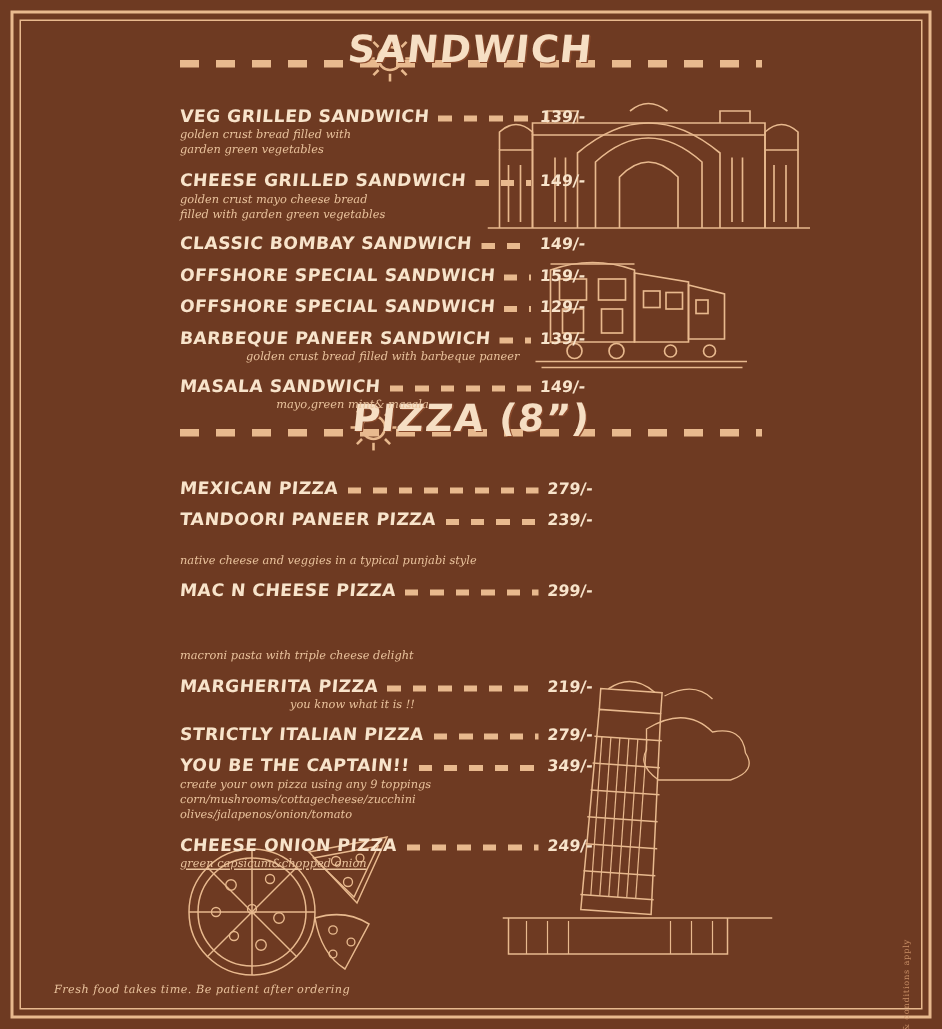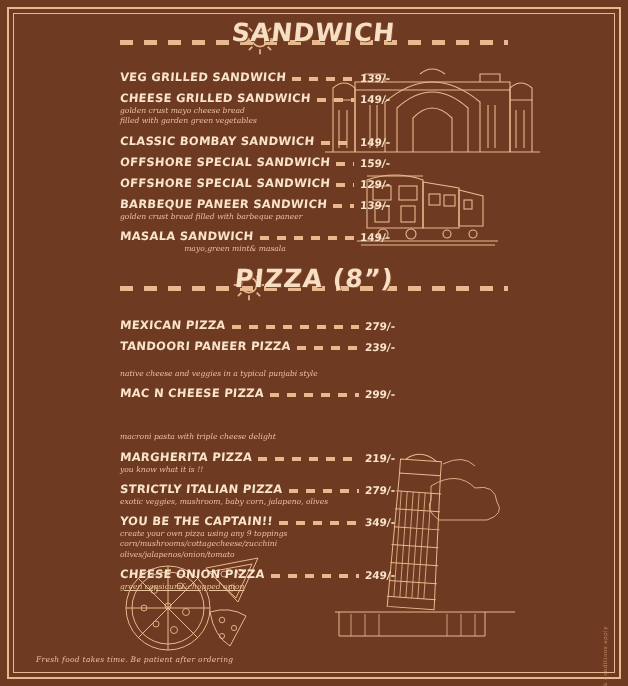--- a/index.html
+++ b/index.html
@@ -195,20 +195,22 @@
   </div>
 
   <div class="menu sandwich-list">
 
     <div class="item">
       <div class="item-row">
         <span class="item-name">VEG GRILLED SANDWICH</span>
         <span class="leader"></span>
         <span class="item-price">139/-</span>
       </div>
+      <div class="item-desc" style="white-space: pre-line;">golden crust bread filled with
+garden green vegetables</div>
     </div>
 
     <div class="item">
       <div class="item-row">
         <span class="item-name">CHEESE GRILLED SANDWICH</span>
         <span class="leader"></span>
         <span class="item-price">149/-</span>
       </div>
       <div class="item-desc" style="white-space: pre-line;">golden crust mayo cheese  bread
 filled with garden green vegetables</div>
@@ -237,21 +239,21 @@
         <span class="item-price">129/-</span>
       </div>
     </div>
 
     <div class="item">
       <div class="item-row">
         <span class="item-name">BARBEQUE PANEER SANDWICH</span>
         <span class="leader"></span>
         <span class="item-price">139/-</span>
       </div>
-      <div class="item-desc" style="white-space: pre-line;">golden crust bread filled with barbeque paneer</div>
+      <div class="item-desc" style="white-space: pre-line; margin-left: 44px;">golden crust bread filled with barbeque paneer</div>
     </div>
 
     <div class="item">
       <div class="item-row">
         <span class="item-name">MASALA SANDWICH</span>
         <span class="leader"></span>
         <span class="item-price">149/-</span>
       </div>
       <div class="item-desc" style="white-space: pre-line; text-align: center;">mayo,green mint&amp; masala</div>
     </div>
@@ -350,30 +352,29 @@
       </div>
       <div class="item-desc" style="white-space: pre-line; margin-top: 32px;">macroni pasta with triple cheese delight</div>
     </div>
 
     <div class="item">
       <div class="item-row">
         <span class="item-name">MARGHERITA PIZZA</span>
         <span class="leader"></span>
         <span class="item-price">219/-</span>
       </div>
-      <div class="item-desc" style="white-space: pre-line;">you know what it is !!</div>
+      <div class="item-desc" style="white-space: pre-line; text-align: center;">you know what it is !!</div>
     </div>
 
     <div class="item">
       <div class="item-row">
         <span class="item-name">STRICTLY ITALIAN PIZZA</span>
         <span class="leader"></span>
         <span class="item-price">279/-</span>
       </div>
-      <div class="item-desc" style="white-space: pre-line;">exotic veggies, mushroom, baby corn, jalapeno, olives</div>
     </div>
 
     <div class="item">
       <div class="item-row">
         <span class="item-name">YOU BE THE CAPTAIN!!</span>
         <span class="leader"></span>
         <span class="item-price">349/-</span>
       </div>
       <div class="item-desc" style="white-space: pre-line;">create your own pizza using any 9 toppings
 corn/mushrooms/cottagecheese/zucchini

